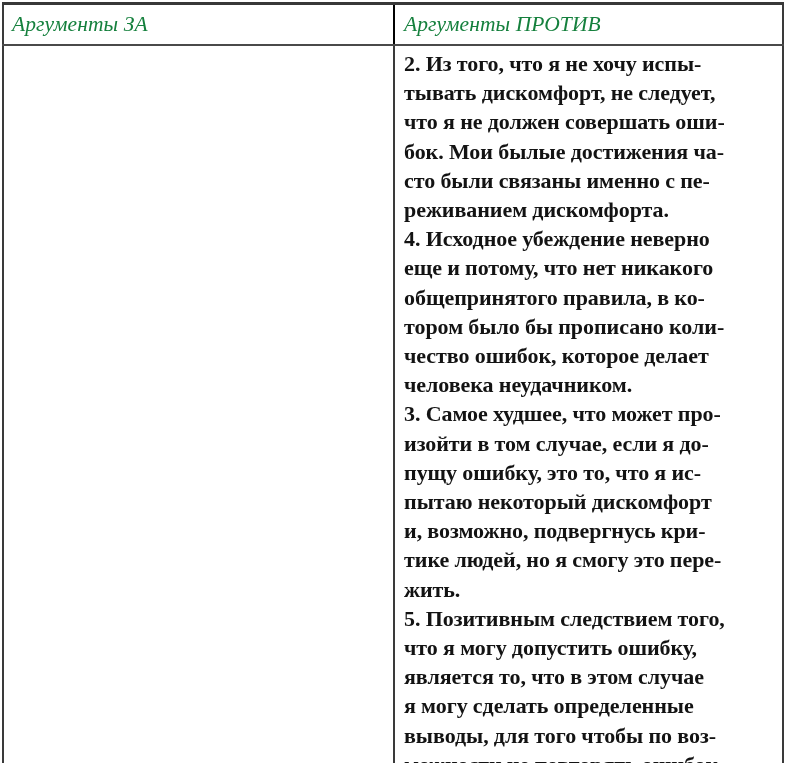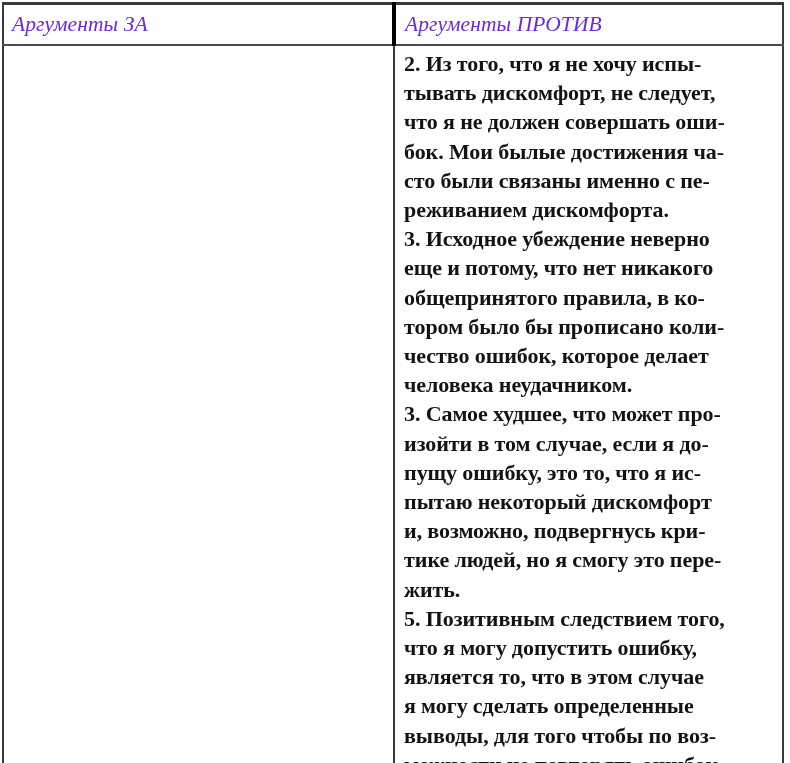--- a/index.html
+++ b/index.html
@@ -48,27 +48,27 @@
   .head-row th {
     margin: 0;
     padding: 5px 0 6px 8px;
     text-align: left;
     vertical-align: top;
     font-style: italic;
     font-weight: normal;
     font-size: 21.5px;
     line-height: 28px;
     letter-spacing: 0.1px;
-    color: #6d28d9;
+    color: #15803d;
     border-bottom: 2px solid #4a4a4a;
     background: #ffffff;
   }
 
   .head-row th.divider {
-    border-left: 4px solid #000000;
+    border-left: 2px solid #000000;
     padding-left: 9px;
   }
 
   
   .body-row td {
     margin: 0;
     padding: 0;
     vertical-align: top;
     background: #ffffff;
   }
@@ -127,21 +127,21 @@
           <span class="cell-empty"></span>
         </td>
         <td class="divider">
           <div class="cell-text">
             <span class="arg-item">2. Из того, что я не хочу испы-
 тывать дискомфорт, не следует,
 что я не должен совершать оши-
 бок. Мои былые достижения ча-
 сто были связаны именно с пе-
 реживанием дискомфорта.</span>
-              <span class="arg-item">3. Исходное убеждение неверно
+              <span class="arg-item">4. Исходное убеждение неверно
 еще и потому, что нет никакого
 общепринятого правила, в ко-
 тором было бы прописано коли-
 чество ошибок, которое делает
 человека неудачником.</span>
               <span class="arg-item">3. Самое худшее, что может про-
 изойти в том случае, если я до-
 пущу ошибку, это то, что я ис-
 пытаю некоторый дискомфорт
 и, возможно, подвергнусь кри-

